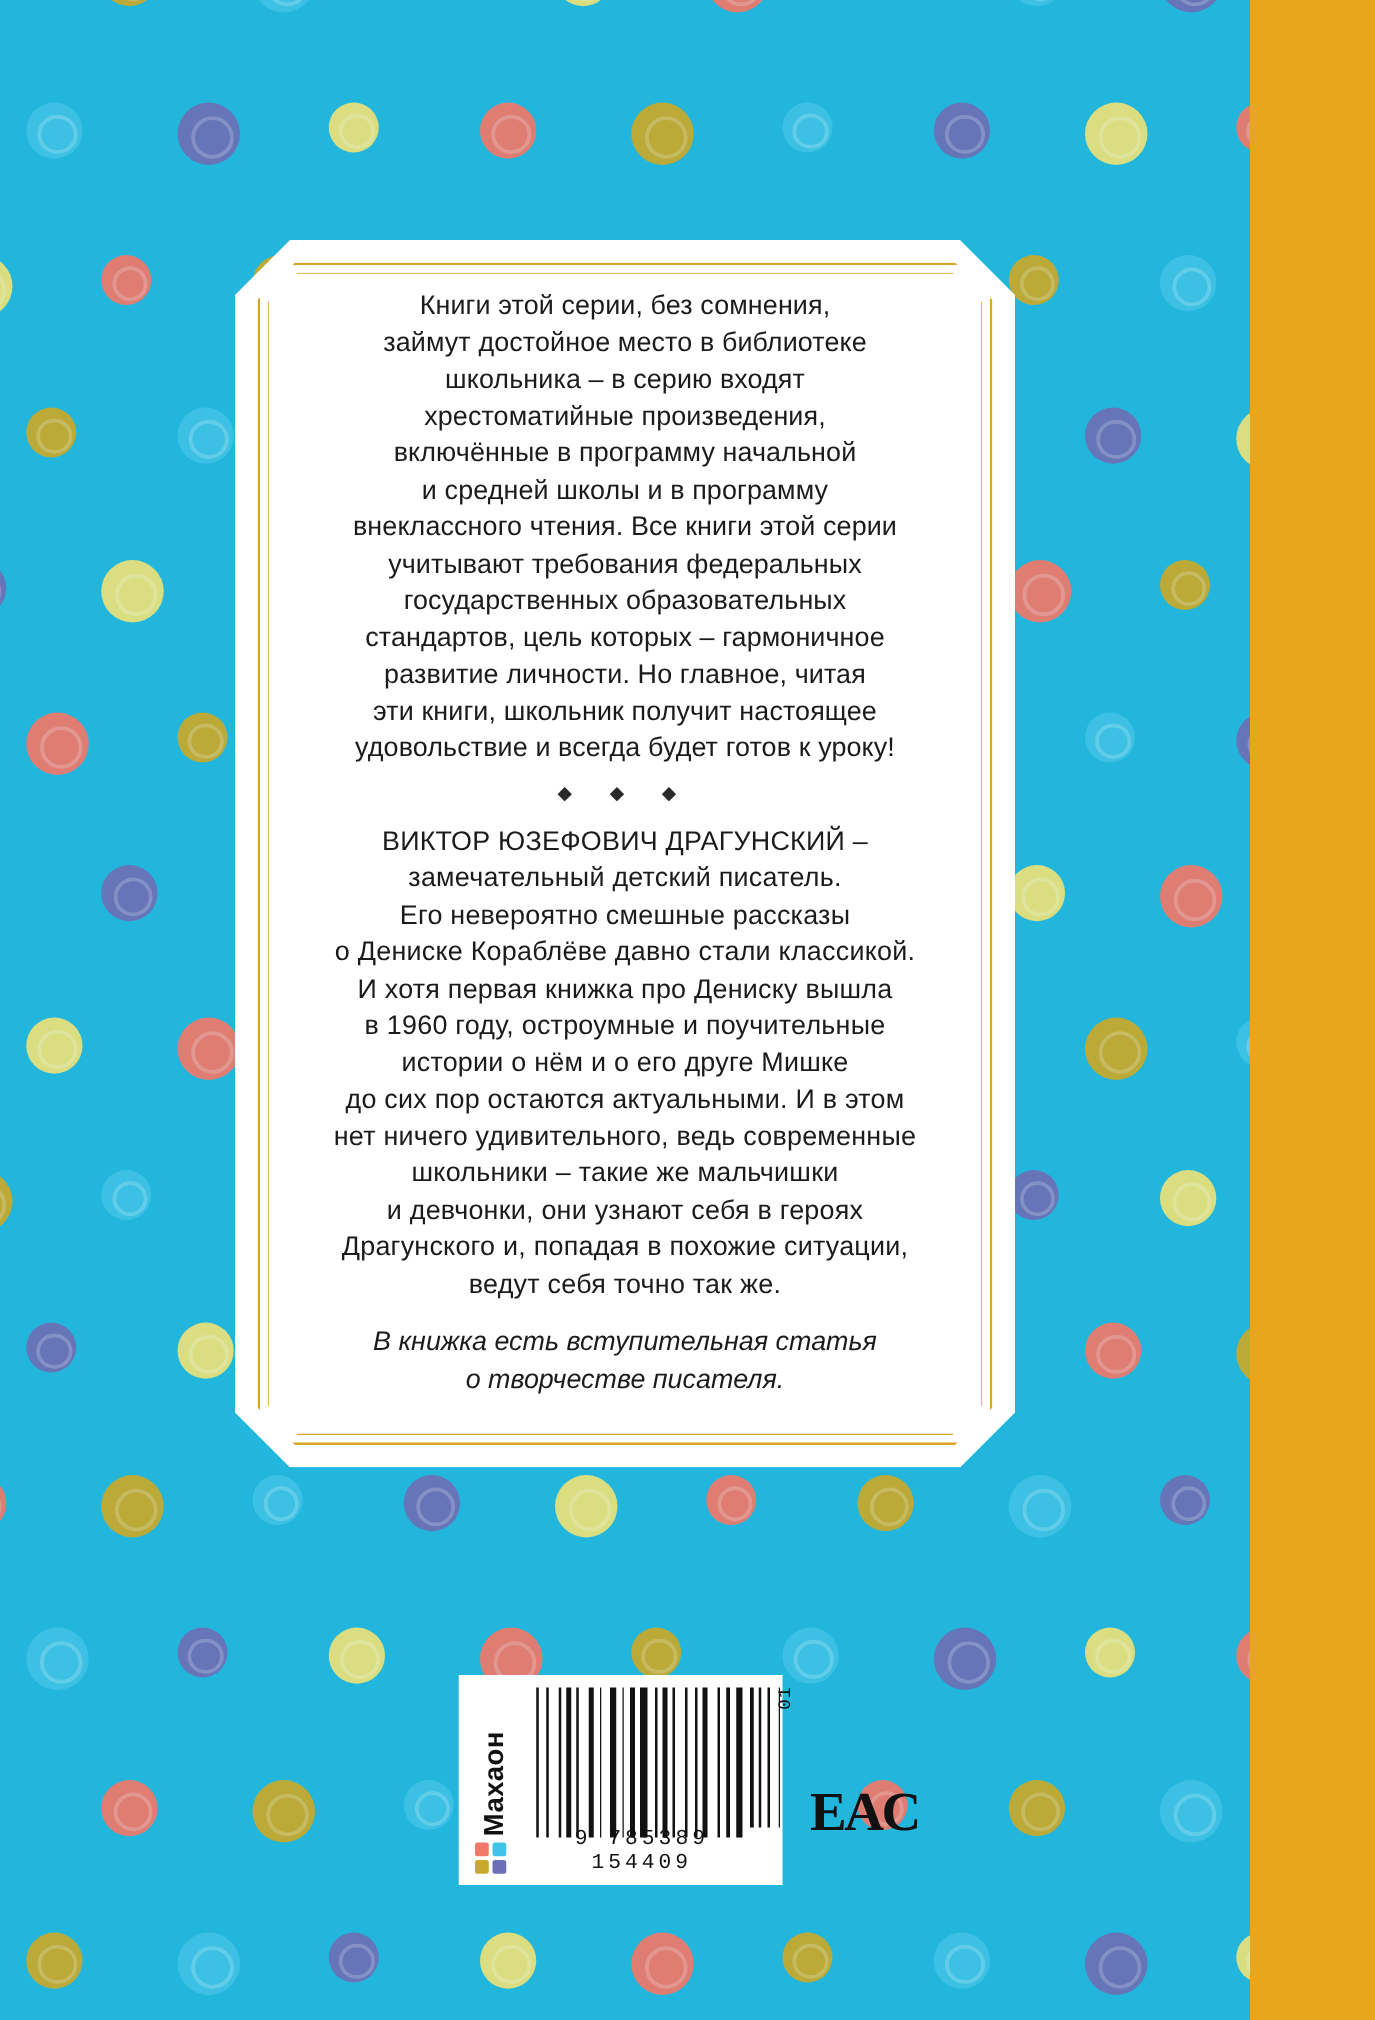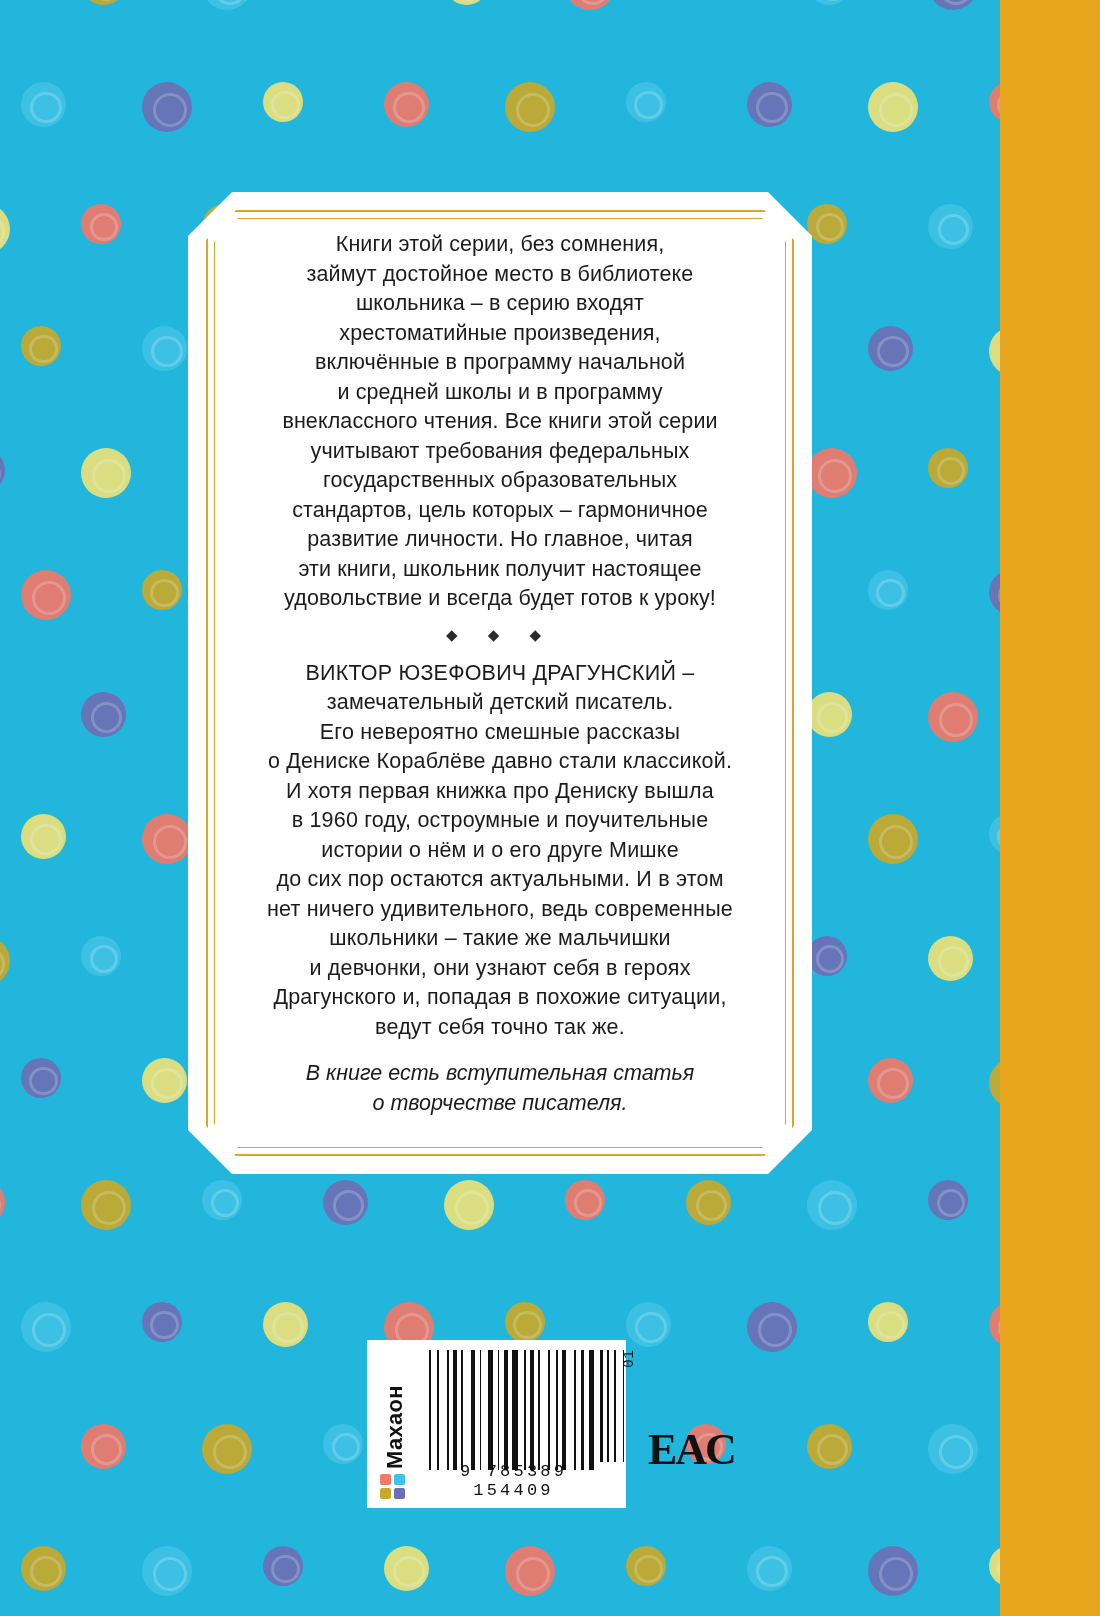--- a/index.html
+++ b/index.html
@@ -378,21 +378,21 @@
 о Дениске Кораблёве давно стали классикой.
 И хотя первая книжка про Дениску вышла
 в 1960 году, остроумные и поучительные
 истории о нём и о его друге Мишке
 до сих пор остаются актуальными. И в этом
 нет ничего удивительного, ведь современные
 школьники – такие же мальчишки
 и девчонки, они узнают себя в героях
 Драгунского и, попадая в похожие ситуации,
 ведут себя точно так же.</p>
-      <p class="note">В книге есть вступительная статья
+      <p class="note">В книжка есть вступительная статья
 о творчестве писателя.</p>
     </div>
   </div>
 
   <div class="barcode-block">
     <div class="pub-col">
       <div class="pub-name">Махаон</div>
       <div class="logo-mark">
         <span style="left:0;top:0;background:#f0796b;"></span>
         <span style="left:14px;top:0;background:#3fc3e6;"></span>

